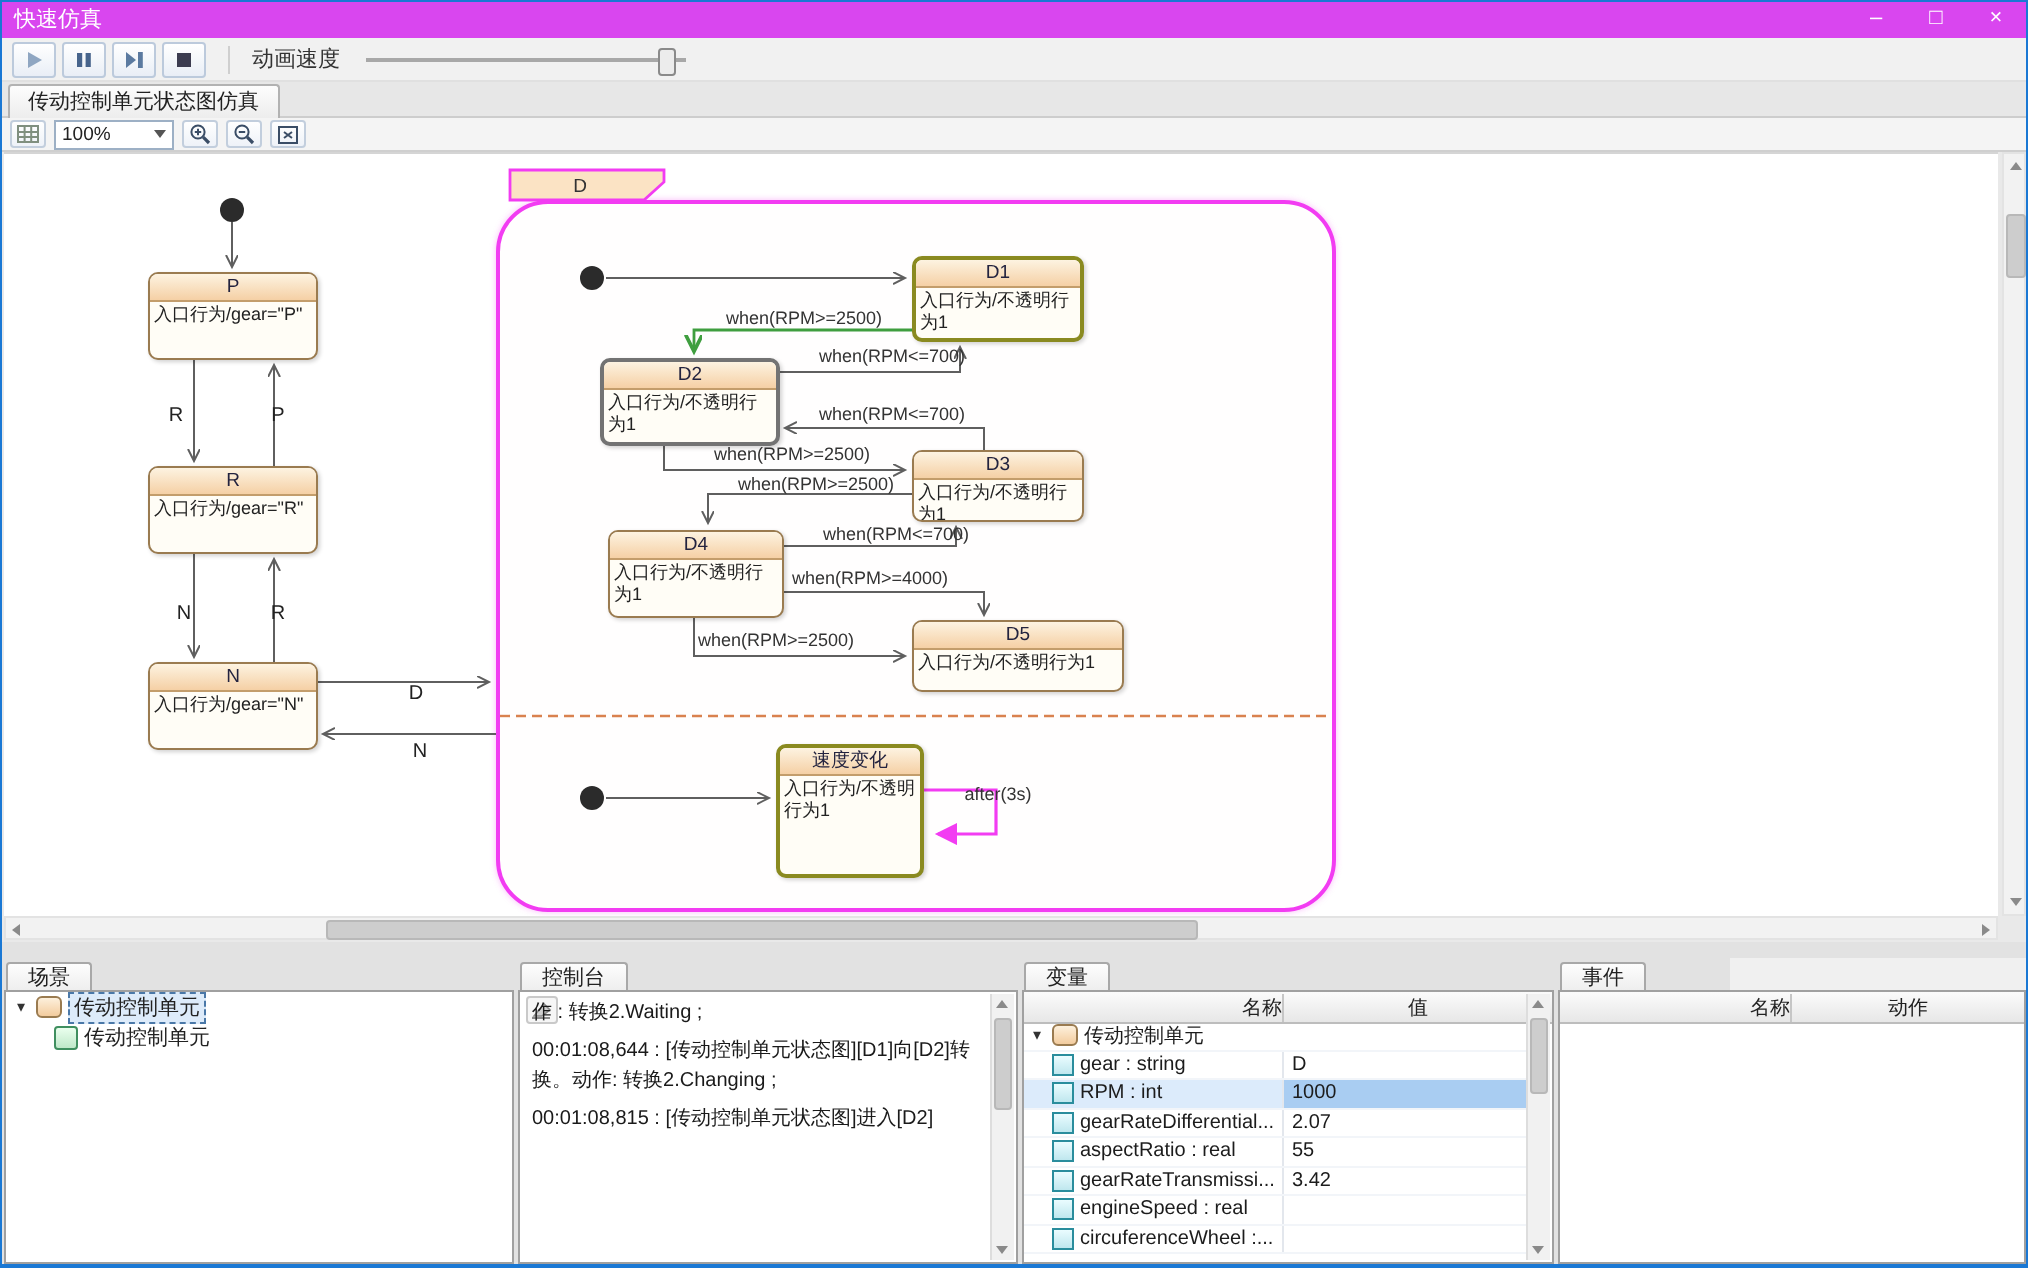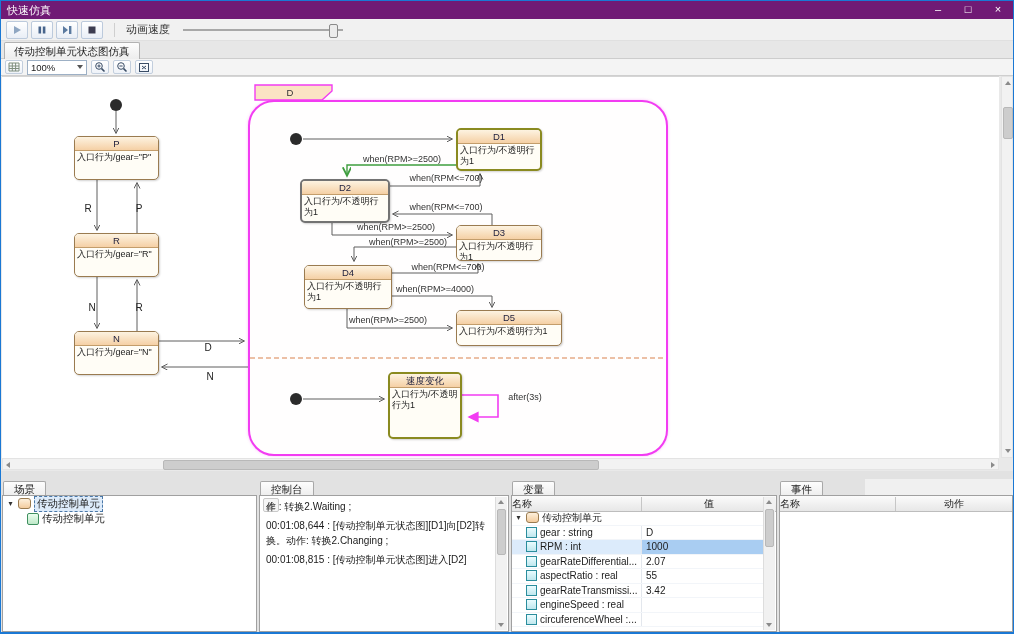--- a/index.html
+++ b/index.html
@@ -1,21 +1,21 @@
 <!DOCTYPE html>
 <html><head>
 <meta charset="utf-8">
 <style>
   html,body{margin:0;padding:0;background:#888;}
   body{width:1014px;height:634px;position:relative;overflow:hidden;
        font-family:"Liberation Sans",sans-serif;-webkit-font-smoothing:antialiased;}
   .app{position:absolute;inset:0;background:#f0f0f0;border:1px solid #1a78d4;border-bottom-width:2px;box-sizing:border-box;}
 
   
-  .titlebar{position:absolute;left:0;top:0;right:0;height:18px;background:#701a75;color:#fff;
+  .titlebar{position:absolute;left:0;top:0;right:0;height:18px;background:#d946ef;color:#fff;
             font-size:11px;line-height:18px;padding-left:6px;box-sizing:border-box;}
   .winbtns{position:absolute;right:0;top:0;height:18px;display:flex;}
   .wbtn{width:30px;text-align:center;font-size:11px;line-height:17px;color:#fff;cursor:default;}
 
   
   .toolbar1{position:absolute;left:0;top:18px;right:0;height:22px;background:#f1f1f1;
             border-bottom:1px solid #e0e0e0;display:flex;align-items:center;padding-left:5px;gap:3px;box-sizing:border-box;}
   .tbtn{width:22px;height:18px;border:1px solid #bccadc;background:linear-gradient(#ffffff,#e9eef6);
         display:inline-flex;align-items:center;justify-content:center;padding:0;border-radius:2px;}
   .sep{width:1px;height:14px;background:#cfcfcf;margin:0 8px;}
@@ -92,21 +92,21 @@
             display:flex;align-items:center;justify-content:center;padding:0;border-radius:2px;}
   .clog{position:absolute;left:4px;top:3px;right:15px;bottom:1px;font-size:10px;line-height:15px;color:#1a1a1a;
         word-break:break-all;overflow:hidden;padding-left:2px;}
   .cline{margin-bottom:4px;}
   .sbv{position:absolute;right:1px;top:1px;bottom:1px;width:11px;background:#f1f1f1;border-left:1px solid #ddd;}
   .sbv .sb-thumb-v{left:1px;width:7px;}
 
   
   .vhead{display:flex;height:15px;background:linear-gradient(#fbfbfb,#e7e7e7);border-bottom:1px solid #bdbdbd;
          font-size:10px;color:#222;align-items:center;}
-  .vh1{width:130px;text-align:left;border-right:1px solid #c6c6c6;box-sizing:border-box;}
+  .vh1{width:130px;text-align:right;border-right:1px solid #c6c6c6;box-sizing:border-box;}
   .vh2{flex:1;text-align:center;}
   .vh1.half{width:50%;}
   .vrows{position:absolute;left:0;top:15px;right:13px;bottom:0;overflow:hidden;}
   .vrow{display:flex;align-items:center;height:13.5px;font-size:10px;color:#1c1c1c;border-bottom:1px solid #f2f5f9;}
   .vname{width:130px;display:flex;align-items:center;gap:3px;padding-left:14px;box-sizing:border-box;
          border-right:1px solid #e3e7ed;overflow:hidden;white-space:nowrap;height:100%;}
   .vval{flex:1;padding-left:4px;overflow:hidden;white-space:nowrap;height:100%;line-height:13.5px;}
   .vrow.parent{padding-left:2px;gap:3px;}
   .vrow.sel .vname{background:#dcebfb;}
   .vrow.sel .vval{background:#a9cdf2;}
@@ -286,21 +286,21 @@
       <div class="tlabel big" style="left:206px;top:270px">D</div>
       <div class="tlabel big" style="left:208px;top:299px">N</div>
       <div class="tlabel" style="left:400px;top:82px">when(RPM&gt;=2500)</div>
       <div class="tlabel" style="left:444px;top:101px">when(RPM&lt;=700)</div>
       <div class="tlabel" style="left:444px;top:130px">when(RPM&lt;=700)</div>
       <div class="tlabel" style="left:394px;top:150px">when(RPM&gt;=2500)</div>
       <div class="tlabel" style="left:406px;top:165px">when(RPM&gt;=2500)</div>
       <div class="tlabel" style="left:446px;top:190px">when(RPM&lt;=700)</div>
       <div class="tlabel" style="left:433px;top:212px">when(RPM&gt;=4000)</div>
       <div class="tlabel" style="left:386px;top:243px">when(RPM&gt;=2500)</div>
-      <div class="tlabel" style="left:523px;top:320px">after(3s)</div>
+      <div class="tlabel" style="left:497px;top:320px">after(3s)</div>
     </div>
 
     <div class="vscroll">
       <span class="arr up" style="left:3px;top:4px"></span>
       <div class="sb-thumb-v" style="top:30px;height:30px"></div>
       <span class="arr dn" style="left:3px;bottom:4px"></span>
     </div>
 
     <div class="hscroll">
       <span class="arr lf" style="left:3px;top:3px"></span>

